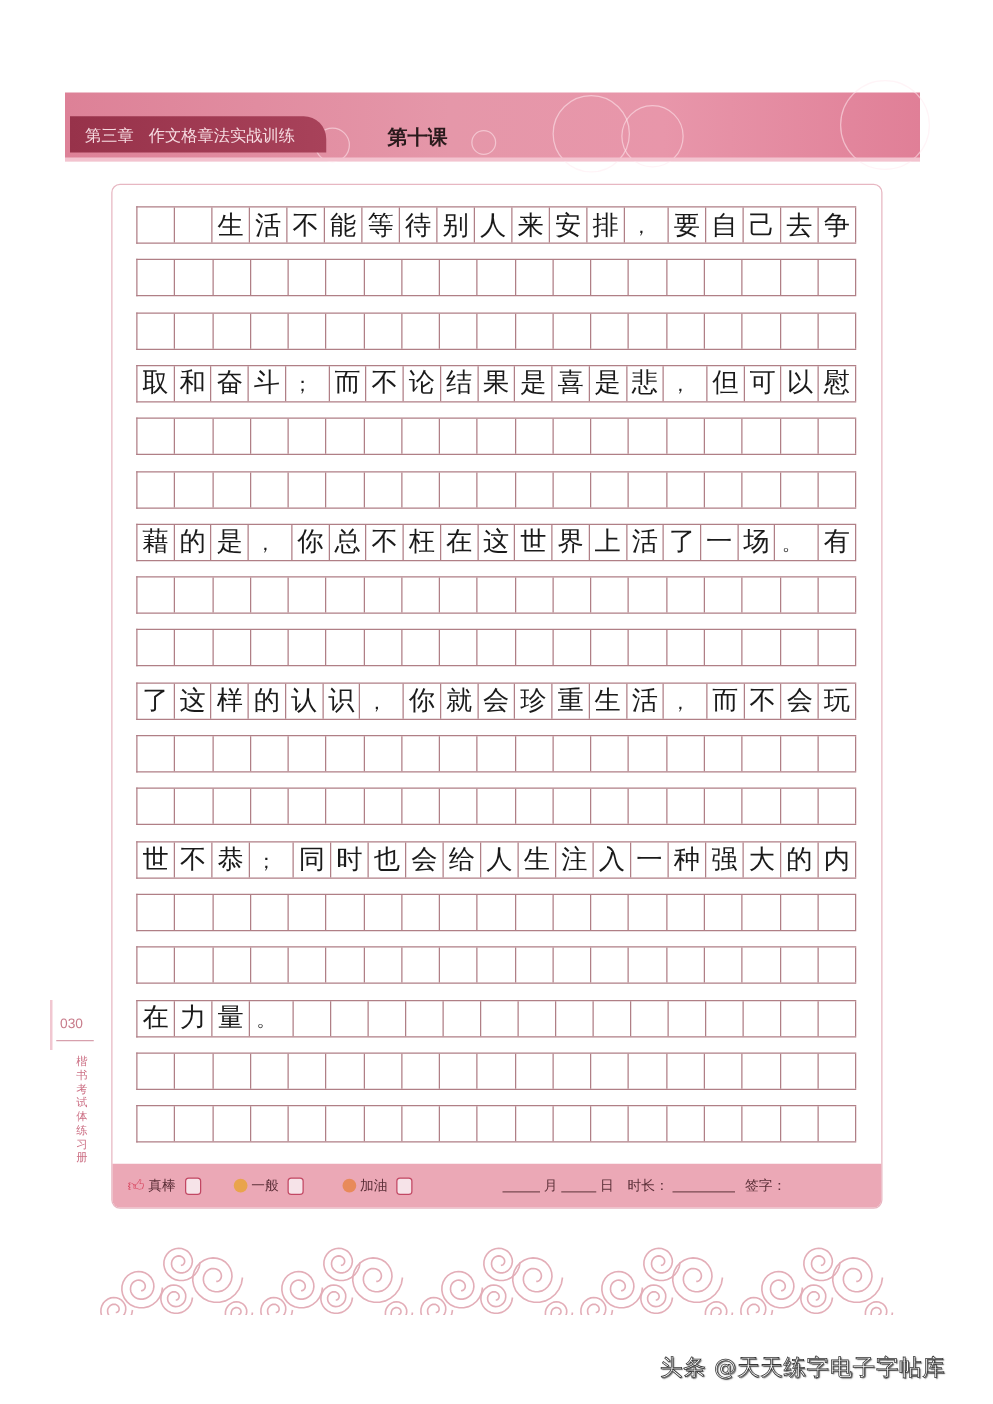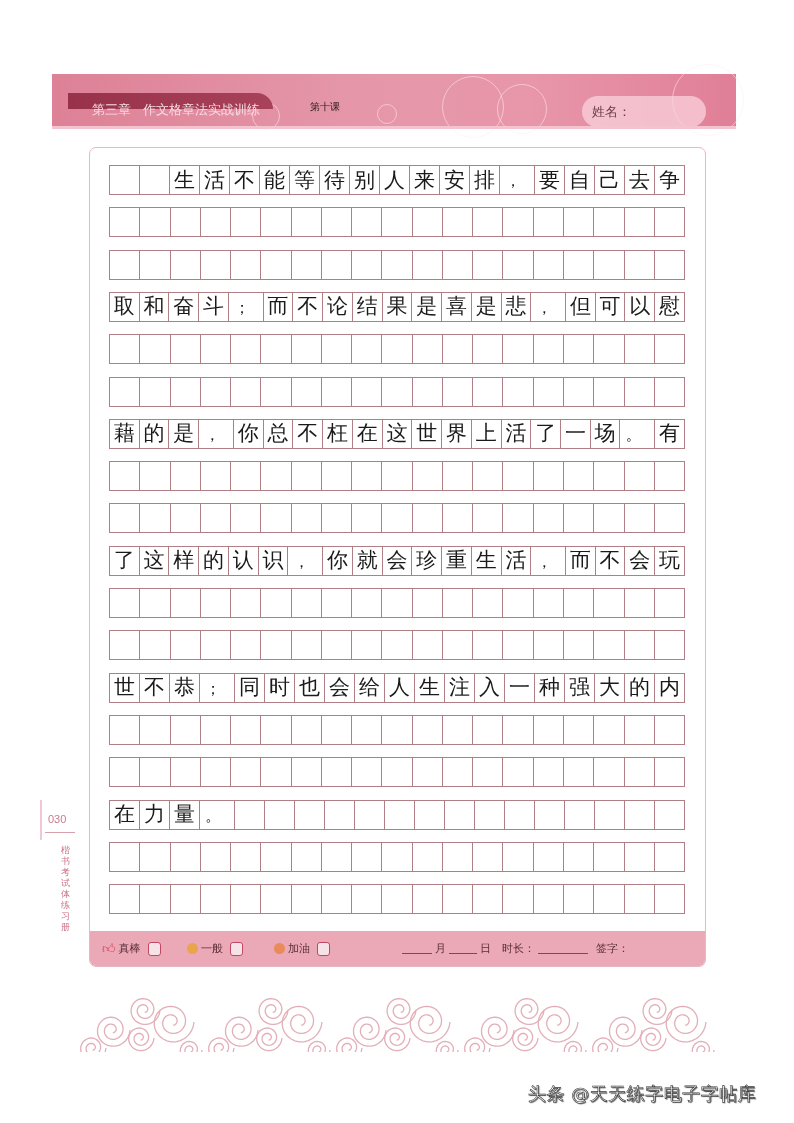--- a/index.html
+++ b/index.html
@@ -1,25 +1,25 @@
 <!DOCTYPE html>
 <html><head>
 <meta charset="utf-8">
 <style>
   html, body { margin:0; padding:0; }
   body { width:794px; height:1123px; background:#ffffff; position:relative; overflow:hidden;
          font-family:"DejaVu Serif", serif; }
   .header-band { position:absolute; left:52px; top:74px; width:684px; height:55px;
          background:linear-gradient(90deg,#dd8197 0%,#e597a9 45%,#e896aa 70%,#e07f97 100%); }
   .header-band .swirl { position:absolute; border:1.5px solid rgba(255,235,240,0.55); border-radius:50%; }
-  .chapter-tab { position:absolute; left:16px; top:19px; width:205px; height:16px;
+  .chapter-tab { position:absolute; left:4px; top:19px; width:205px; height:29px;
          background:linear-gradient(90deg,#97324a,#a8425a); border-top-right-radius:18px;
-         color:#f6dbe1; font-size:13px; line-height:33px; padding-left:24px; box-sizing:border-box; white-space:nowrap; }
+         color:#f6dbe1; font-size:13px; line-height:33px; padding-left:12px; box-sizing:border-box; white-space:nowrap; }
   .chapter-tab span { margin-right:12px; }
-  .lesson-title { position:absolute; left:258px; top:26px; font-size:10px; font-weight:normal; color:#2a1a1c; }
+  .lesson-title { position:absolute; left:258px; top:26px; font-size:16px; font-weight:bold; color:#2a1a1c; }
   .name-pill { position:absolute; left:530px; top:22px; width:124px; height:31px; border-radius:16px;
          background:rgba(250,210,220,0.75); color:#6a3a44; font-size:13px; line-height:31px; padding-left:10px; box-sizing:border-box; }
   .header-bottom { position:absolute; left:0; bottom:0; width:100%; height:3px; background:#f3c3cf; }
 
   .sheet { position:absolute; left:89px; top:147px; width:617px; height:820px;
          border:1.5px solid #e7b7c2; border-radius:7px; box-sizing:border-box; background:#fff; }
   .grid { position:absolute; left:109px; top:165px; width:576px; }
   .grid-row { position:absolute; left:0; width:576px; height:30px; display:flex;
          border-top:1px solid #b07f86; border-bottom:1px solid #b07f86; border-left:1px solid #b07f86; box-sizing:border-box; }
   .cell { flex:1 1 0; border-right:1px solid #b07f86; height:100%; box-sizing:border-box;
@@ -52,23 +52,20 @@
 <div class="header-band">
   <div class="swirl" style="left:390px;top:2px;width:60px;height:60px;"></div>
   <div class="swirl" style="left:445px;top:10px;width:48px;height:48px;"></div>
   <div class="swirl" style="left:620px;top:-10px;width:70px;height:70px;"></div>
   <div class="swirl" style="left:200px;top:28px;width:26px;height:26px;"></div>
   <div class="swirl" style="left:325px;top:30px;width:18px;height:18px;"></div>
   <div class="chapter-tab">
     <span>第三章</span><span>作文格章法实战训练</span>
   </div>
   <div class="lesson-title">第十课</div>
-  <div class="name-pill">
-    <span>姓名：</span>
-  </div>
   <div class="header-bottom"></div>
 </div>
 
 <div class="side-bar"></div>
 <div class="side-num">030</div>
 <div class="side-line"></div>
 <div class="side-vert">楷书考试体练习册</div>
 
 <div class="sheet"></div>
 <div class="grid" id="grid">

